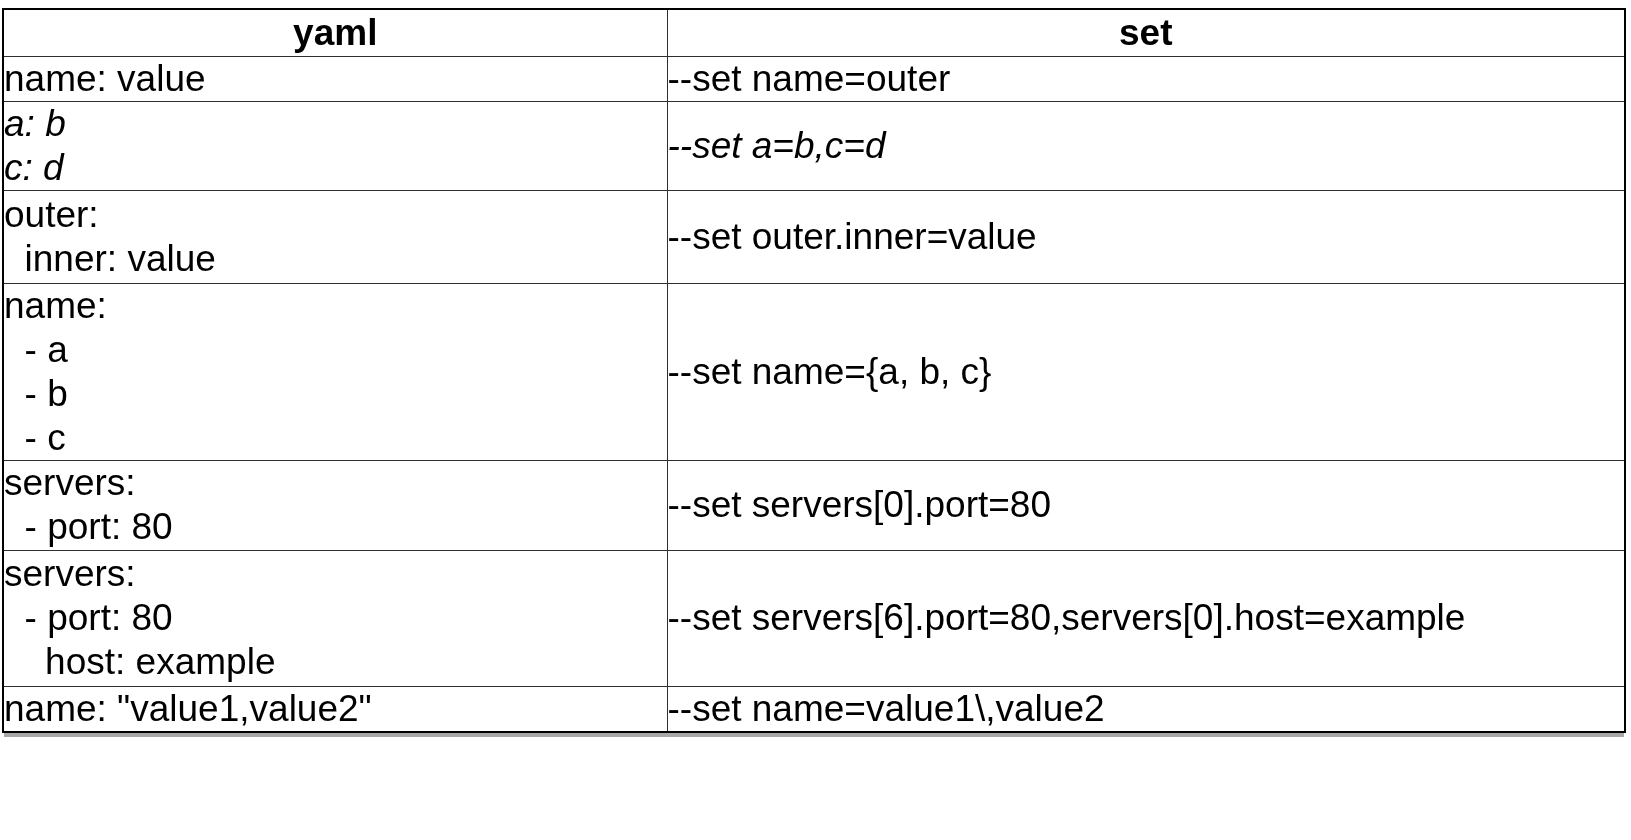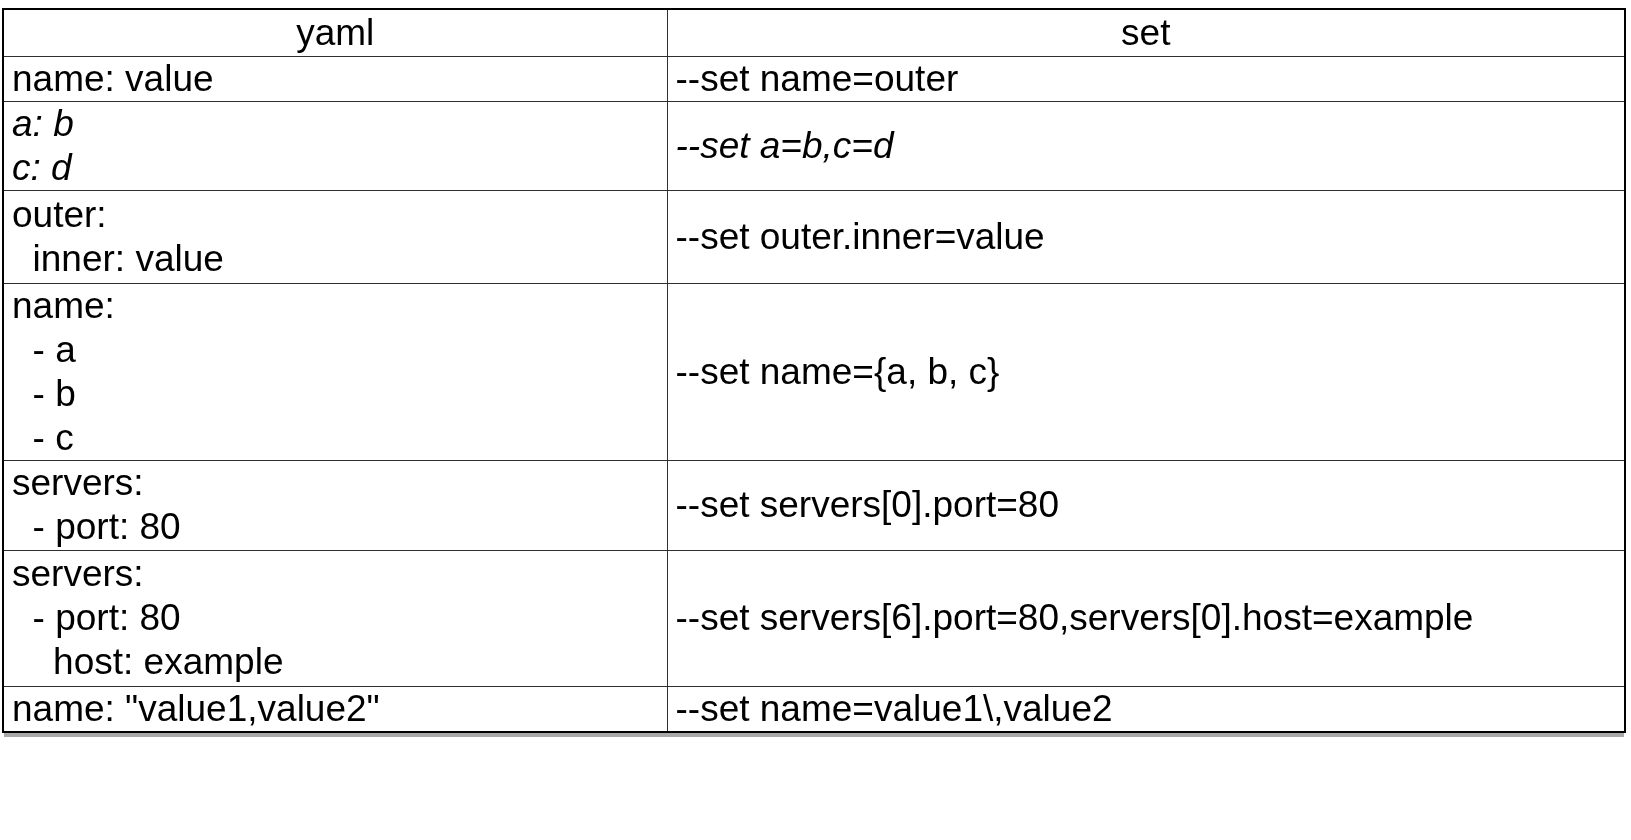--- a/index.html
+++ b/index.html
@@ -26,26 +26,26 @@
   }
   #helm-set-table col.col-yaml { width: 664px; }
   #helm-set-table th, #helm-set-table td {
     border: 1.5px solid #2f2f2f;
     padding: 0;
     vertical-align: middle;
     overflow: hidden;
   }
   #helm-set-table thead tr { height: 47px; }
   #helm-set-table th {
-    font-weight: normal;
+    font-weight: bold;
     text-align: center;
   }
   #helm-set-table td {
     text-align: left;
-    padding-left: 8px;
+    padding-left: 0;
   }
   .yaml-line, .set-cmd {
     white-space: pre;
   }
   
   tbody tr:nth-child(1) { height: 44px; }
   tbody tr:nth-child(2) { height: 88px; font-style: italic; }
   tbody tr:nth-child(3) { height: 93px; }
   tbody tr:nth-child(4) { height: 176px; }
   tbody tr:nth-child(5) { height: 90px; }

